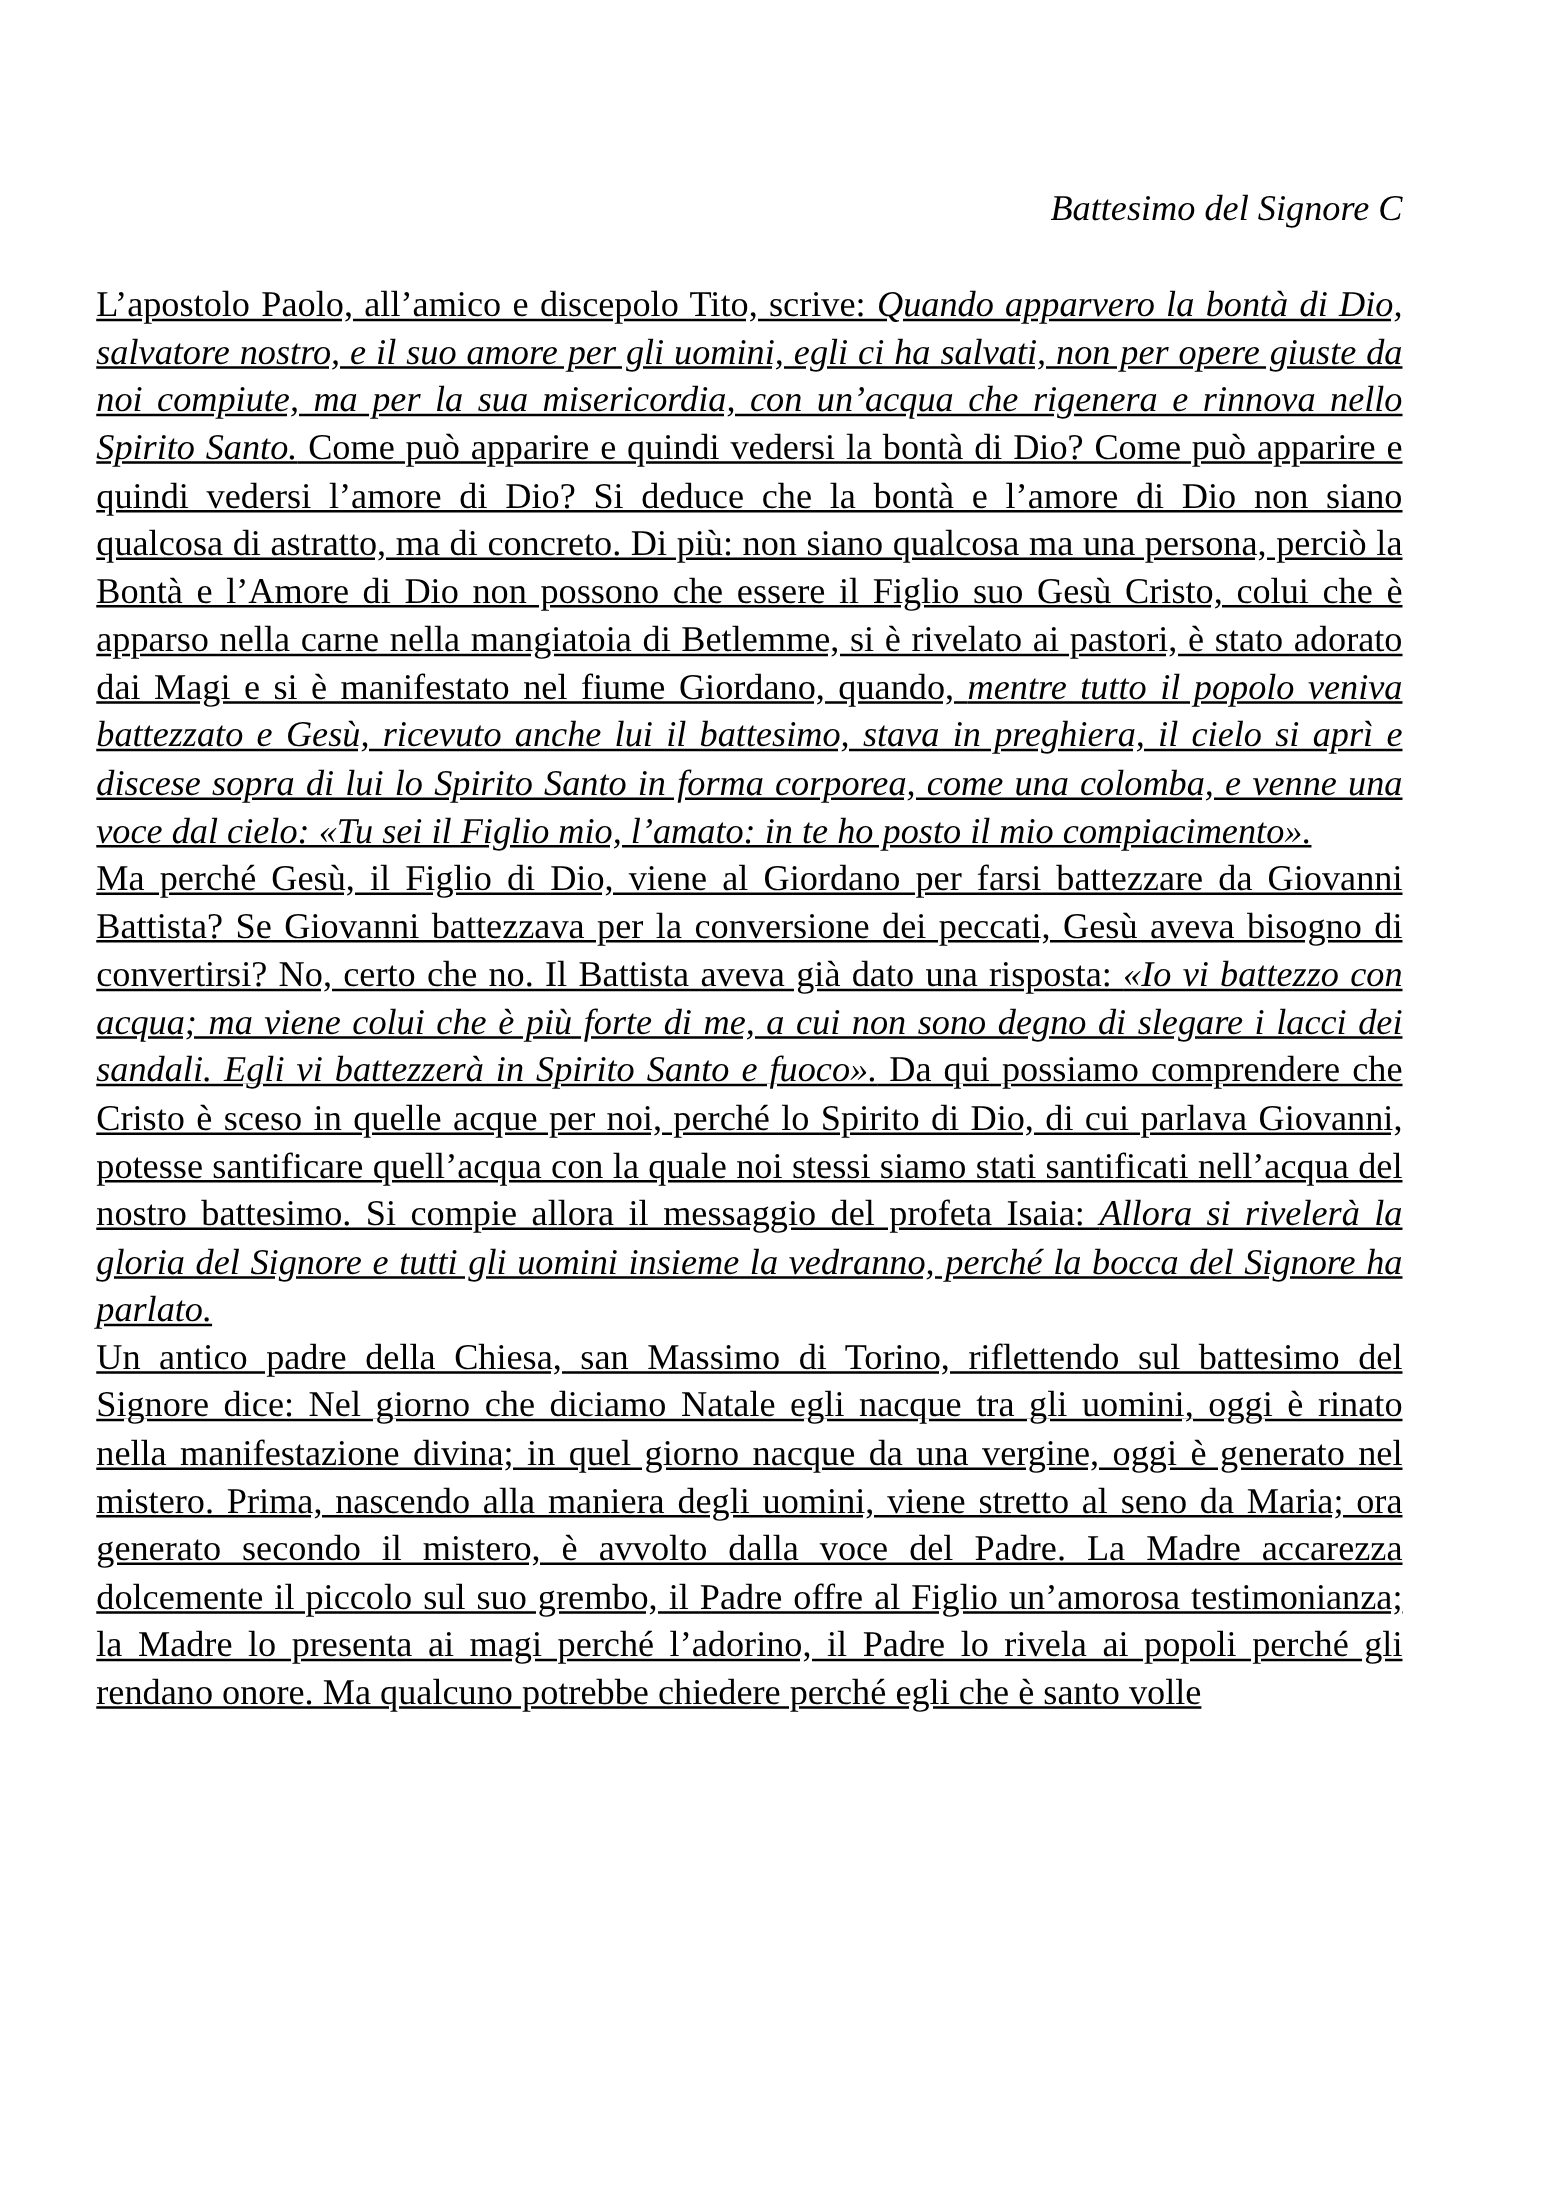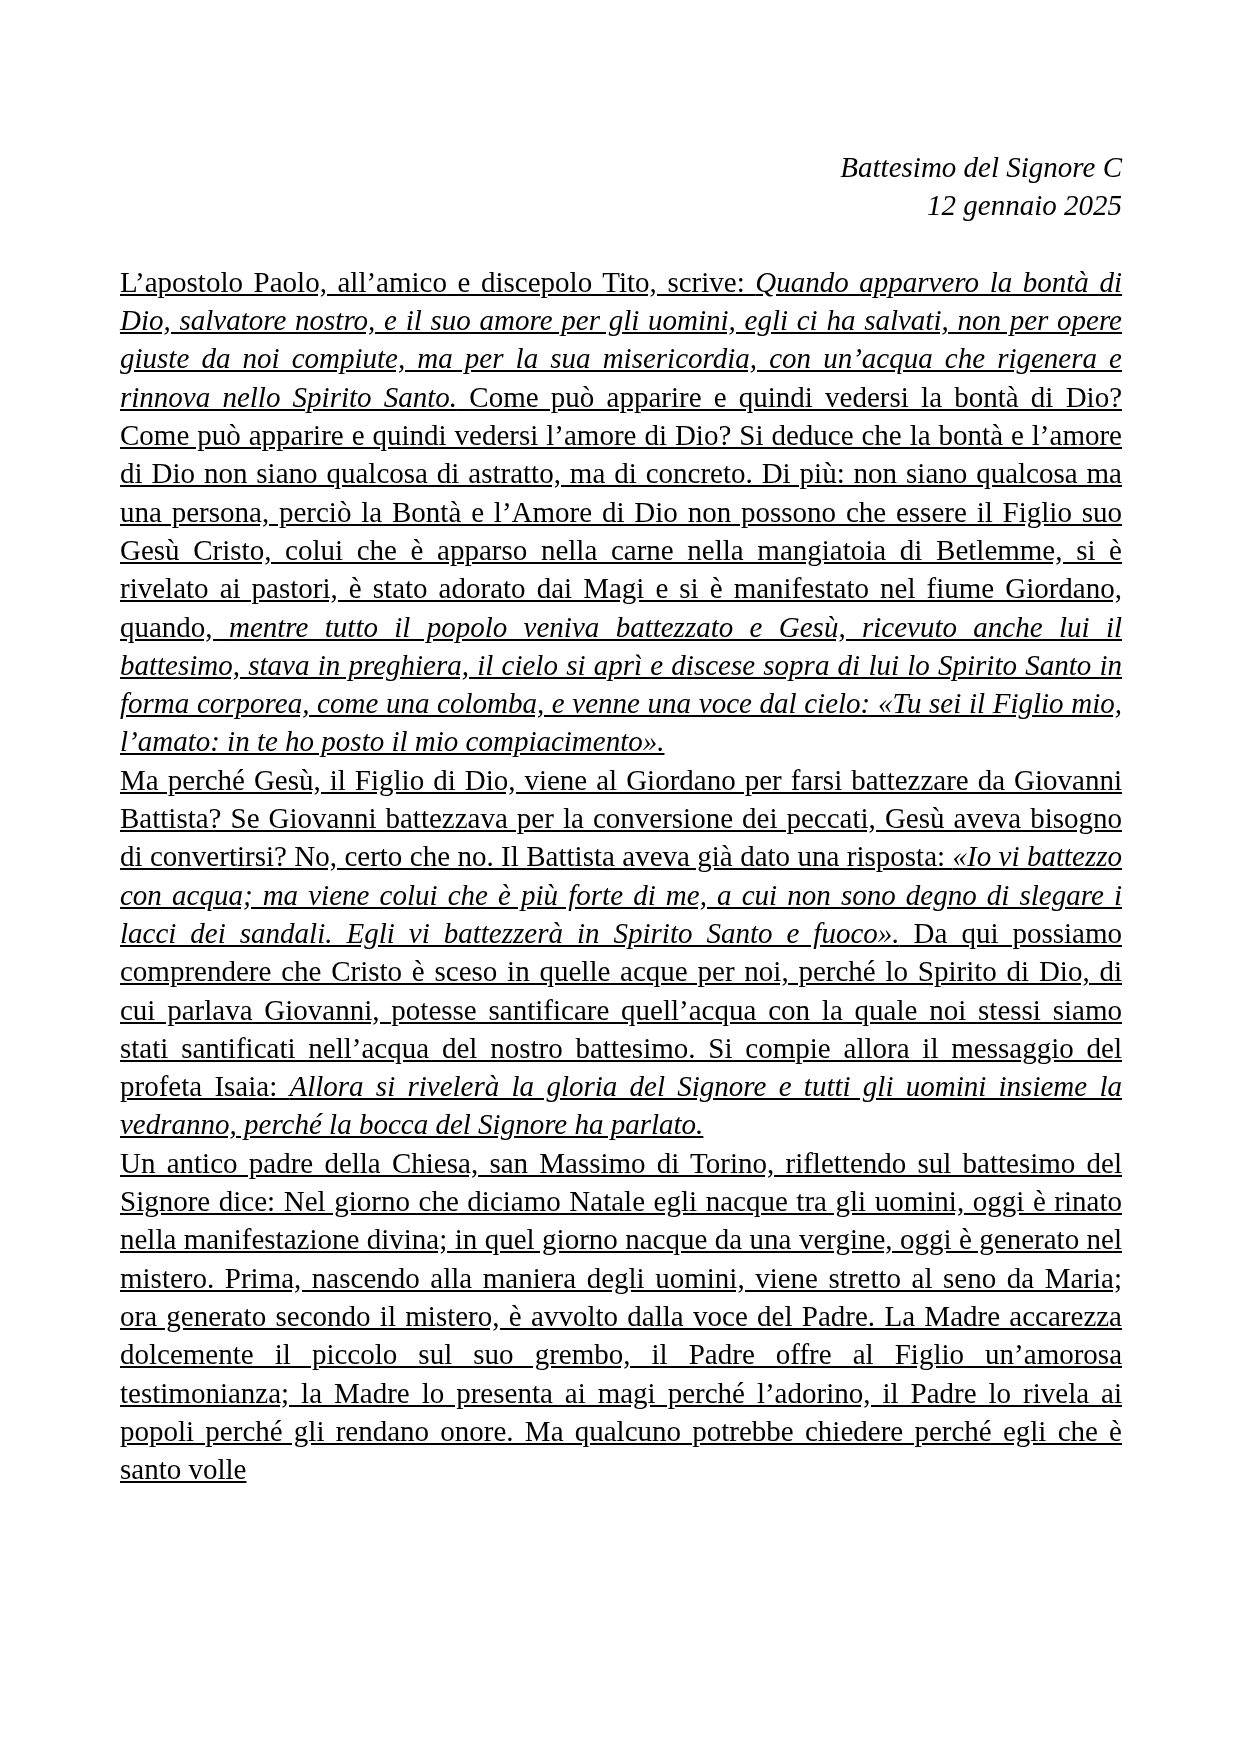--- a/index.html
+++ b/index.html
@@ -10,21 +10,21 @@
   .page {
     position: relative;
     width: 1240px;
     height: 1754px;
     background: #ffffff;
     color: #000000;
     font-family: "Liberation Serif", "DejaVu Serif", serif;
     font-size: 29px;
     line-height: 38.3px;
     box-sizing: border-box;
-    padding: 148px 118px 0 120px;
+    padding: 148px 118px 0 77px;
     overflow: hidden;
   }
   .doc-header {
     text-align: right;
     font-style: italic;
   }
   .doc-header div {
     margin: 0;
   }
   .header-body-gap {
@@ -38,21 +38,20 @@
   .italic {
     font-style: italic;
   }
 </style>
 </head>
 <body>
 
 <div class="page">
   <div class="doc-header">
     <div>Battesimo del Signore C</div>
-    <div>12 gennaio 2025</div>
   </div>
   <div class="header-body-gap"></div>
   <div class="doc-body">
       <p class="para"><span>L’apostolo Paolo, all’amico e discepolo Tito, scrive: </span><span class="italic">Quando apparvero la bontà di Dio, salvatore nostro, e il suo amore per gli uomini, egli ci ha salvati, non per opere giuste da noi compiute, ma per la sua misericordia, con un’acqua che rigenera e rinnova nello Spirito Santo.</span><span> Come può apparire e quindi vedersi la bontà di Dio? Come può apparire e quindi vedersi l’amore di Dio? Si deduce che la bontà e l’amore di Dio non siano qualcosa di astratto, ma di concreto. Di più: non siano qualcosa ma una persona, perciò la Bontà e l’Amore di Dio non possono che essere il Figlio suo Gesù Cristo, colui che è apparso nella carne nella mangiatoia di Betlemme, si è rivelato ai pastori, è stato adorato dai Magi e si è manifestato nel fiume Giordano, quando, </span><span class="italic">mentre tutto il popolo veniva battezzato e Gesù, ricevuto anche lui il battesimo, stava in preghiera, il cielo si aprì e discese sopra di lui lo Spirito Santo in forma corporea, come una colomba, e venne una voce dal cielo: «Tu sei il Figlio mio, l’amato: in te ho posto il mio compiacimento».</span></p>
       <p class="para"><span>Ma perché Gesù, il Figlio di Dio, viene al Giordano per farsi battezzare da Giovanni Battista? Se Giovanni battezzava per la conversione dei peccati, Gesù aveva bisogno di convertirsi? No, certo che no. Il Battista aveva già dato una risposta: </span><span class="italic">«Io vi battezzo con acqua; ma viene colui che è più forte di me, a cui non sono degno di slegare i lacci dei sandali. Egli vi battezzerà in Spirito Santo e fuoco».</span><span> Da qui possiamo comprendere che Cristo è sceso in quelle acque per noi, perché lo Spirito di Dio, di cui parlava Giovanni, potesse santificare quell’acqua con la quale noi stessi siamo stati santificati nell’acqua del nostro battesimo. Si compie allora il messaggio del profeta Isaia: </span><span class="italic">Allora si rivelerà la gloria del Signore e tutti gli uomini insieme la vedranno, perché la bocca del Signore ha parlato.</span></p>
       <p class="para"><span>Un antico padre della Chiesa, san Massimo di Torino, riflettendo sul battesimo del Signore dice: Nel giorno che diciamo Natale egli nacque tra gli uomini, oggi è rinato nella manifestazione divina; in quel giorno nacque da una vergine, oggi è generato nel mistero. Prima, nascendo alla maniera degli uomini, viene stretto al seno da Maria; ora generato secondo il mistero, è avvolto dalla voce del Padre. La Madre accarezza dolcemente il piccolo sul suo grembo, il Padre offre al Figlio un’amorosa testimonianza; la Madre lo presenta ai magi perché l’adorino, il Padre lo rivela ai popoli perché gli rendano onore. Ma qualcuno potrebbe chiedere perché egli che è santo volle</span></p>
     </div>
 </div>
 
 </body></html>

